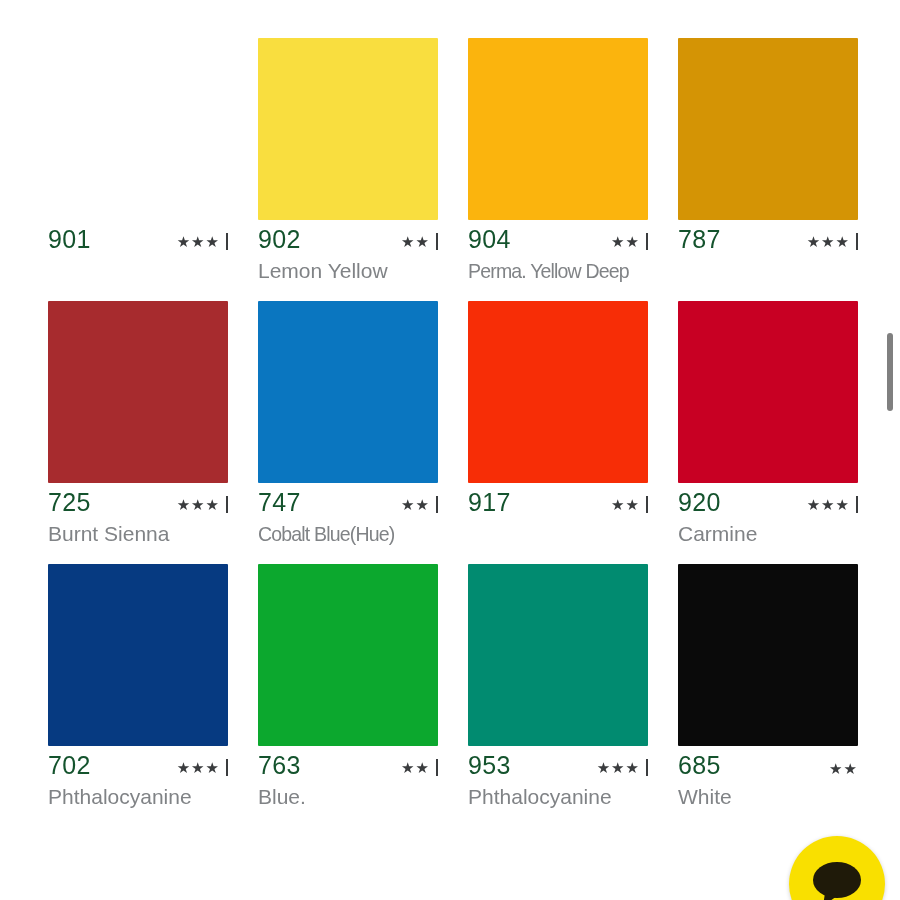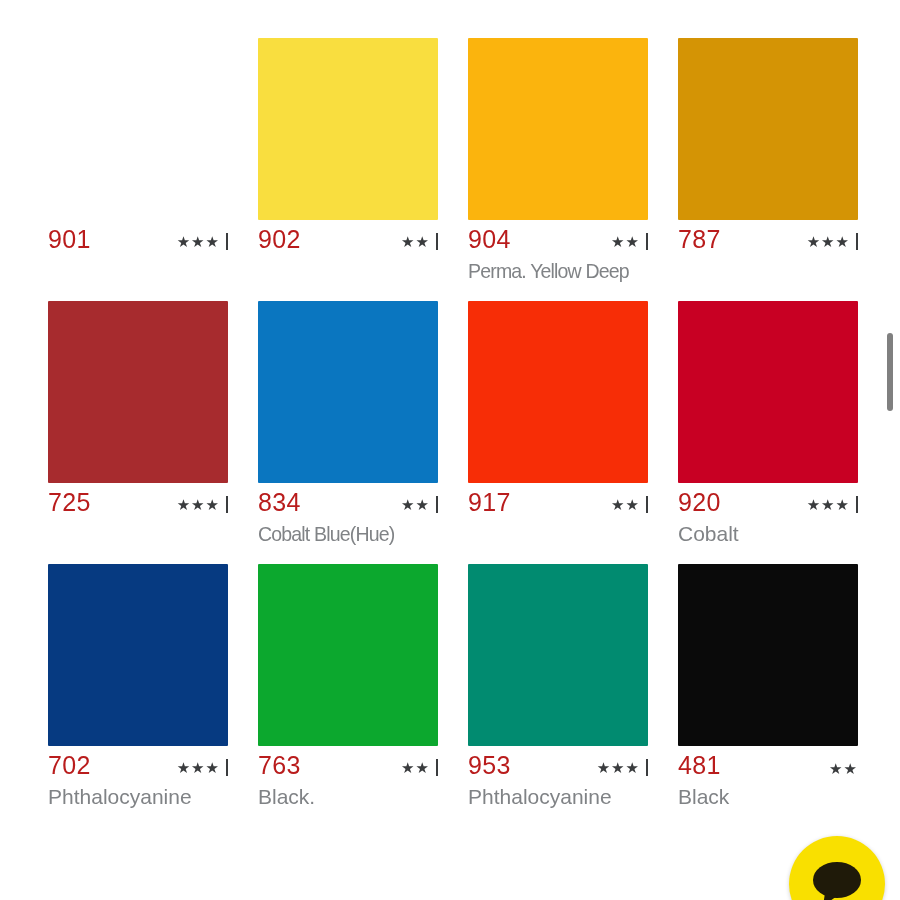--- a/index.html
+++ b/index.html
@@ -53,21 +53,21 @@
     display: flex;
     align-items: flex-end;
     justify-content: space-between;
     width: 180px;
     margin-top: 6px;
     height: 26px;
   }
 
   .code {
     font-size: 25px;
-    color: #b91c1c;
+    color: #14532d;
     letter-spacing: 0.3px;
     line-height: 1;
     font-weight: 400;
   }
 
   .rating {
     display: flex;
     align-items: center;
     gap: 6px;
     line-height: 1;
@@ -160,20 +160,21 @@
       </div>
       <div class="cell">
         <div class="chip" style="background: rgb(249, 222, 63);"></div>
         <div class="meta">
           <div class="code">902</div>
           <div class="rating">
             <span class="stars">★★</span>
             <span class="series-bar"></span>
           </div>
         </div>
+        <div class="name">Lemon Yellow</div>
       </div>
       <div class="cell">
         <div class="chip" style="background: rgb(251, 180, 13);"></div>
         <div class="meta">
           <div class="code">904</div>
           <div class="rating">
             <span class="stars">★★</span>
             <span class="series-bar"></span>
           </div>
         </div>
@@ -191,25 +192,26 @@
       </div>
       <div class="cell">
         <div class="chip" style="background: rgb(167, 43, 46);"></div>
         <div class="meta">
           <div class="code">725</div>
           <div class="rating">
             <span class="stars">★★★</span>
             <span class="series-bar"></span>
           </div>
         </div>
+        <div class="name">Burnt Sienna</div>
       </div>
       <div class="cell">
         <div class="chip" style="background: rgb(10, 118, 192);"></div>
         <div class="meta">
-          <div class="code">834</div>
+          <div class="code">747</div>
           <div class="rating">
             <span class="stars">★★</span>
             <span class="series-bar"></span>
           </div>
         </div>
         <div class="name tight">Cobalt Blue(Hue)</div>
       </div>
       <div class="cell">
         <div class="chip" style="background: rgb(247, 45, 6);"></div>
         <div class="meta">
@@ -222,21 +224,21 @@
       </div>
       <div class="cell">
         <div class="chip" style="background: rgb(200, 0, 35);"></div>
         <div class="meta">
           <div class="code">920</div>
           <div class="rating">
             <span class="stars">★★★</span>
             <span class="series-bar"></span>
           </div>
         </div>
-        <div class="name">Cobalt</div>
+        <div class="name">Carmine</div>
       </div>
       <div class="cell">
         <div class="chip" style="background: rgb(6, 58, 129);"></div>
         <div class="meta">
           <div class="code">702</div>
           <div class="rating">
             <span class="stars">★★★</span>
             <span class="series-bar"></span>
           </div>
         </div>
@@ -244,42 +246,42 @@
       </div>
       <div class="cell">
         <div class="chip" style="background: rgb(12, 168, 46);"></div>
         <div class="meta">
           <div class="code">763</div>
           <div class="rating">
             <span class="stars">★★</span>
             <span class="series-bar"></span>
           </div>
         </div>
-        <div class="name">Black.</div>
+        <div class="name">Blue.</div>
       </div>
       <div class="cell">
         <div class="chip" style="background: rgb(1, 139, 112);"></div>
         <div class="meta">
           <div class="code">953</div>
           <div class="rating">
             <span class="stars">★★★</span>
             <span class="series-bar"></span>
           </div>
         </div>
         <div class="name">Phthalocyanine</div>
       </div>
       <div class="cell">
         <div class="chip" style="background: rgb(10, 10, 10);"></div>
         <div class="meta">
-          <div class="code">481</div>
-          <div class="rating">
-            <span class="stars">★★</span>
-          </div>
-        </div>
-        <div class="name">Black</div>
+          <div class="code">685</div>
+          <div class="rating">
+            <span class="stars">★★</span>
+          </div>
+        </div>
+        <div class="name">White</div>
       </div>
     </div>
 
   <div class="scrollbar-track">
     <div class="scrollbar-thumb"></div>
   </div>
 
   <div class="fab">
     <span>
       <svg viewBox="0 0 52 48" xmlns="http://www.w3.org/2000/svg" aria-hidden="true">

